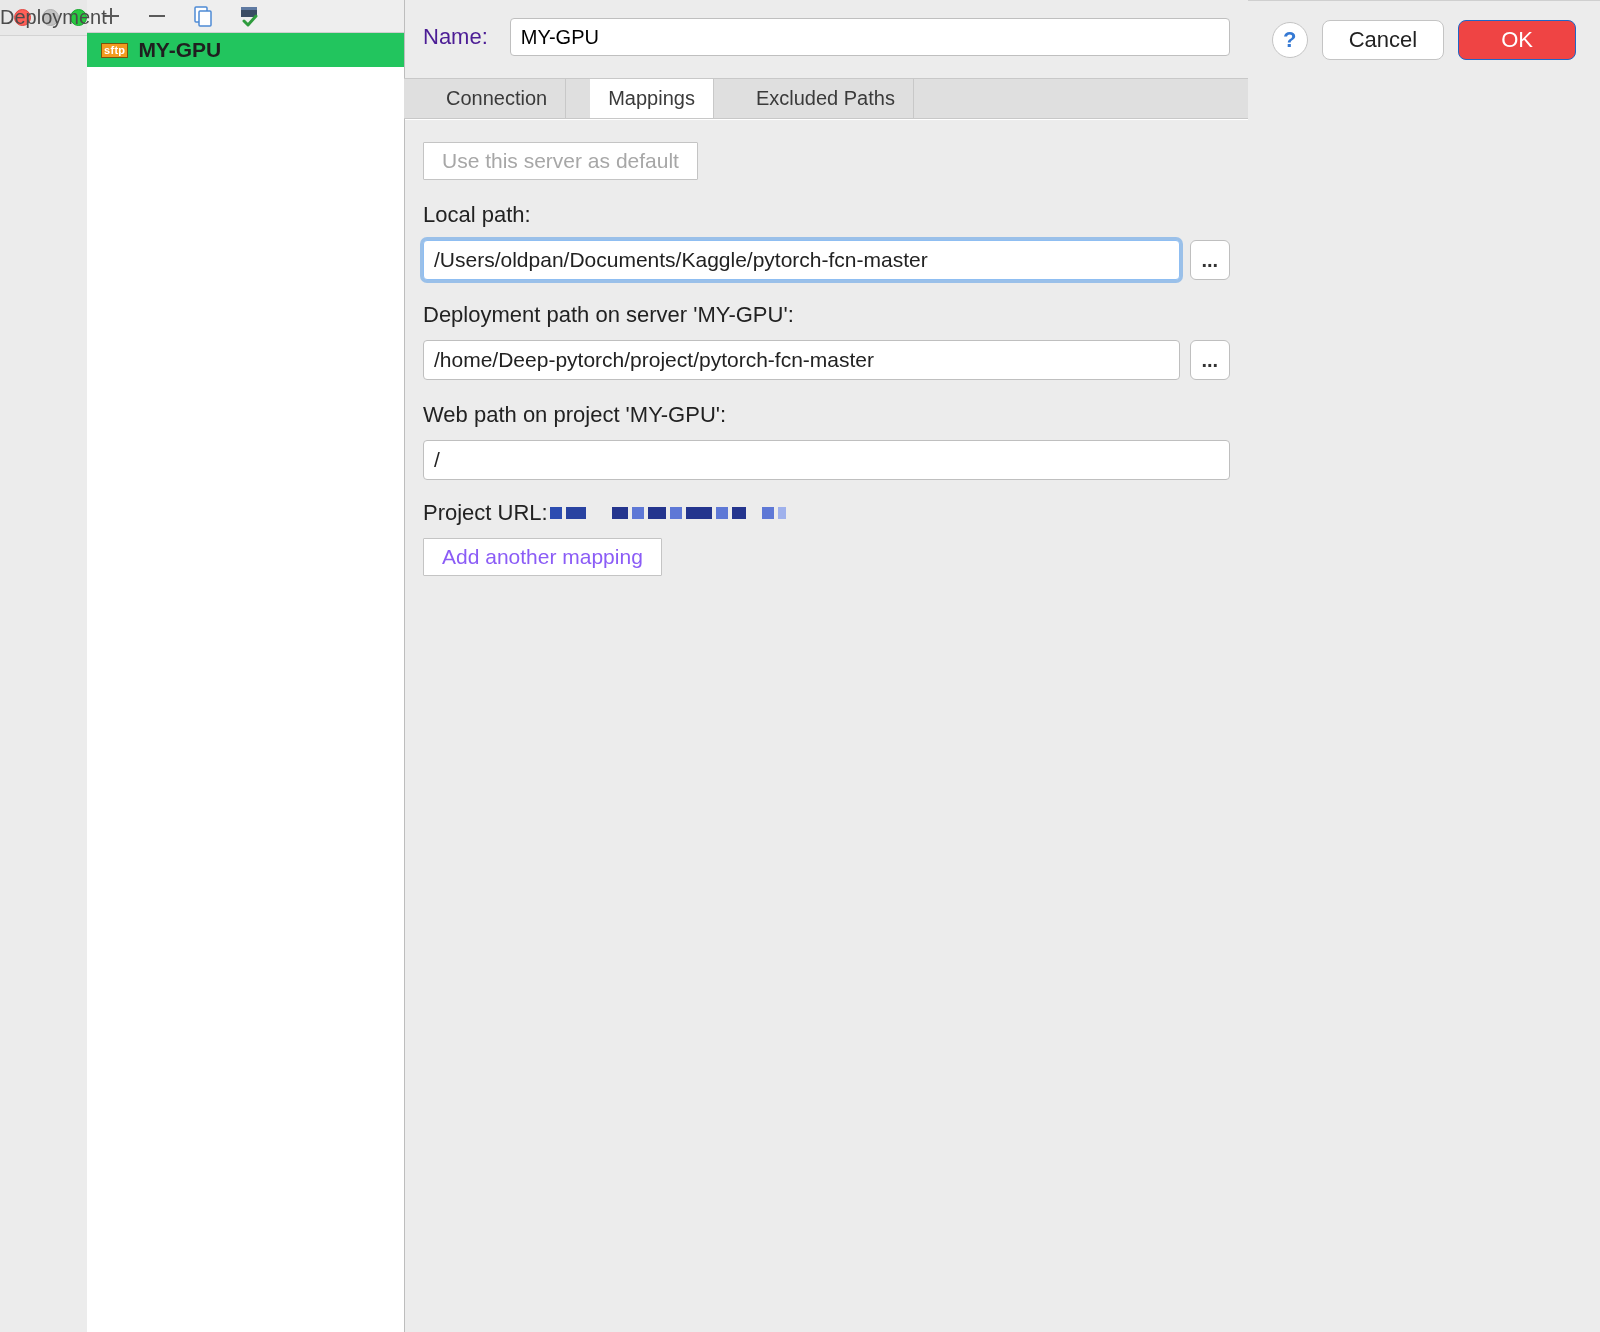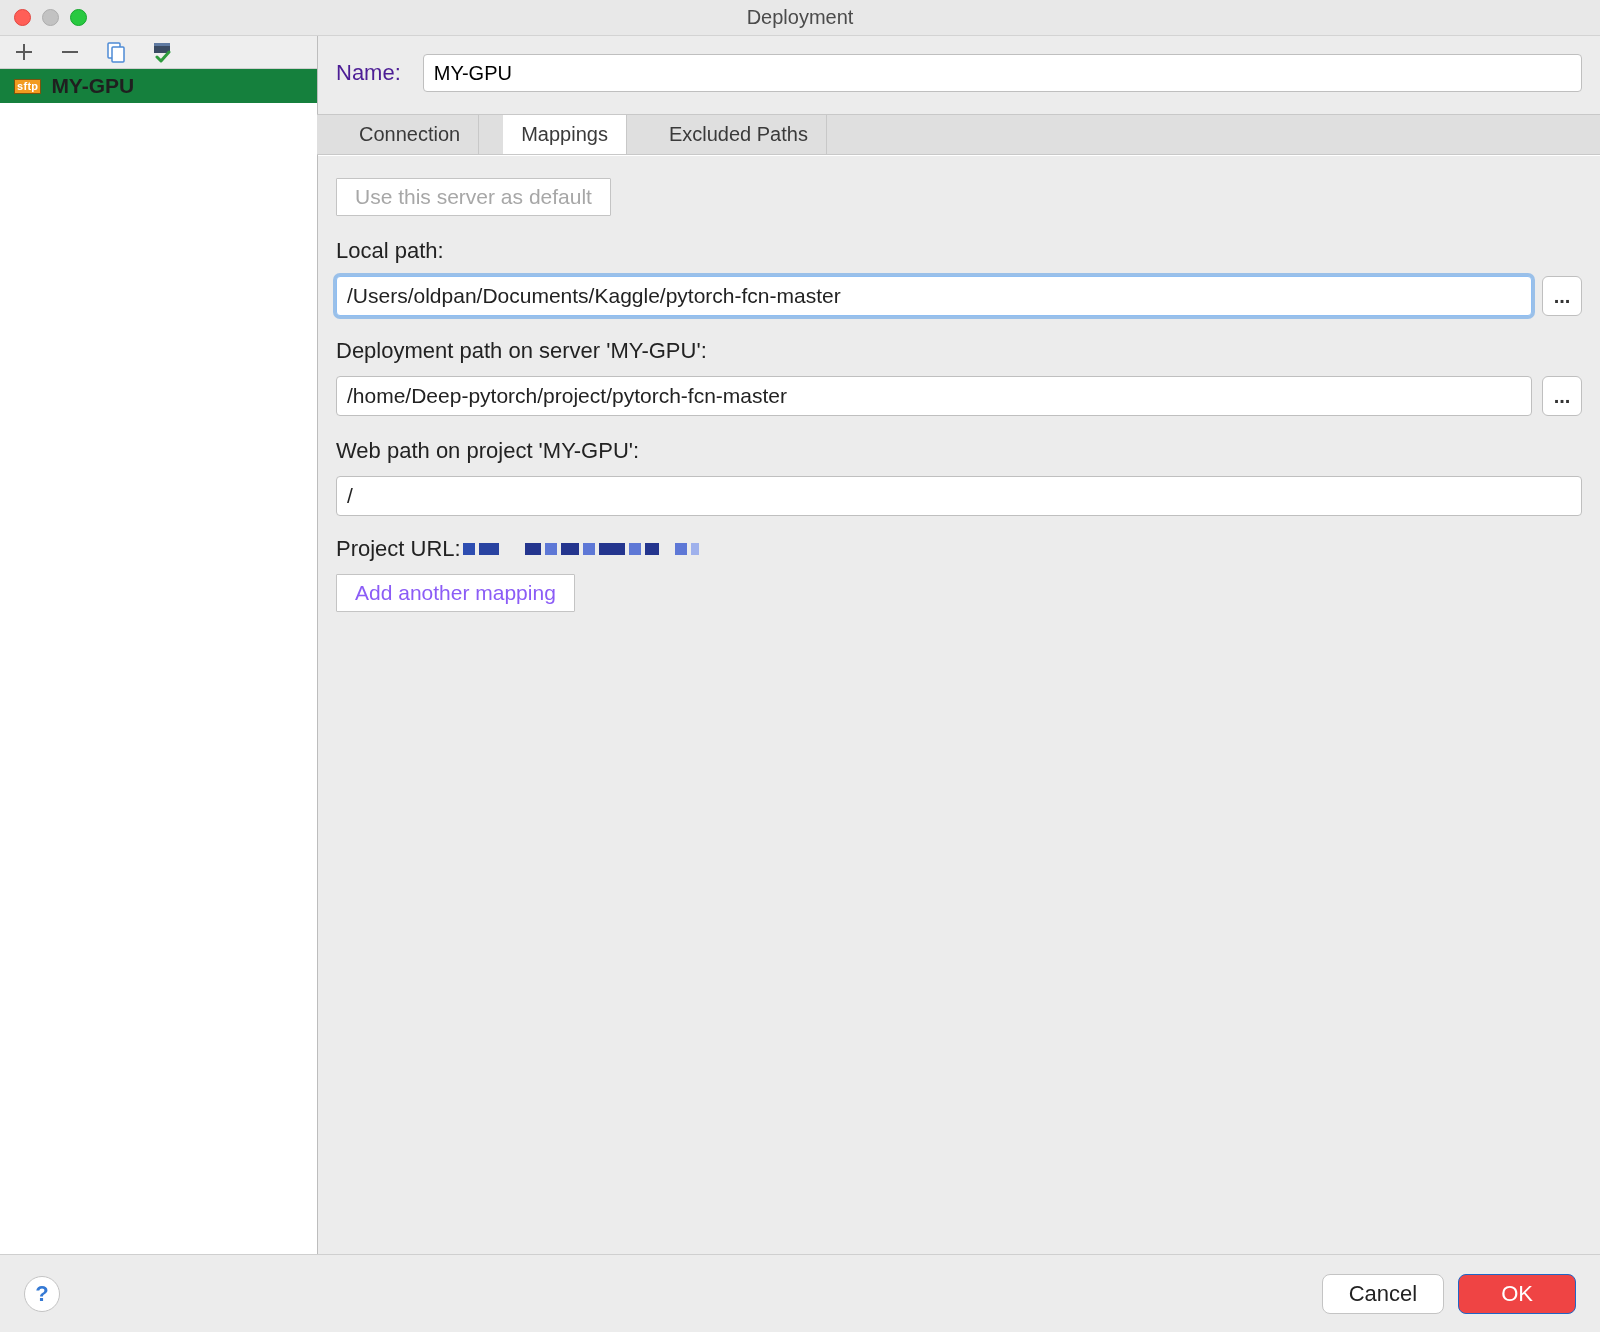--- a/index.html
+++ b/index.html
@@ -1,37 +1,37 @@
 <!DOCTYPE html>
 <html><head>
 <meta charset="utf-8">
 <style>
   * { box-sizing: border-box; }
   html, body { margin: 0; padding: 0; width: 1600px; height: 1332px; font-family: "Helvetica Neue", Helvetica, Arial, sans-serif; background: #ececec; }
-  .window { width: 1600px; height: 1332px; display: flex; flex-direction: column; background: #ececec; }
+  .window { width: 1600px; height: 1332px; display: flex; flex-direction: row; background: #ececec; }
 
   
   .titlebar { height: 36px; background: #e8e8e8; border-bottom: 1px solid #d3d3d3; display: flex; align-items: center; position: relative; }
   .traffic { display: flex; gap: 11px; padding-left: 14px; }
   .tl { width: 17px; height: 17px; border-radius: 50%; border: 1px solid rgba(0,0,0,.15); }
   .tl.red { background: #ff5f57; border-color: #e14640; }
   .tl.yel { background: #c2c2c2; border-color: #adadad; }
   .tl.grn { background: #28c940; border-color: #17a62e; }
   .title-txt { position: absolute; left: 0; right: 0; text-align: center; font-size: 20px; color: #4b4b4b; }
 
   
   .body { flex: 1 1 auto; display: flex; min-height: 0; }
 
   .sidebar { width: 318px; background: #fff; border-right: 1px solid #bdbdbd; display: flex; flex-direction: column; }
   .toolstrip { height: 33px; background: #eeeeee; border-bottom: 1px solid #cfcfcf; display: flex; align-items: center; gap: 18px; padding: 0 10px; }
   .ts-btn { width: 28px; height: 28px; display: flex; align-items: center; justify-content: center; color: #555; }
   .ts-btn svg { display:block; }
 
   .tree { flex: 1 1 auto; }
-  .tree-item { display: flex; align-items: center; gap: 10px; background: #15803d; height: 34px; padding: 0 14px; font-size: 21px; font-weight: 700; color: #1f1f1f; }
+  .tree-item { display: flex; align-items: center; gap: 10px; background: #22c55e; height: 34px; padding: 0 14px; font-size: 21px; font-weight: 700; color: #1f1f1f; }
   .sftp-badge { display:inline-block; background:#f29b1f; color:#fff; font-size:11px; font-weight:700; border:1px solid #7a540c; padding:0 2px; line-height:13px; letter-spacing:0.3px; }
 
   .main { flex: 1 1 auto; display: flex; flex-direction: column; min-width: 0; background:#ececec; }
 
   
   .name-row { display:flex; align-items:center; gap:22px; padding: 18px 18px 22px 18px; }
   .name-label { font-size: 22px; color:#4c1d95; }
   .name-input { flex:1; height:38px; font-size:20px; padding:2px 10px; border:1px solid #bfbfbf; border-radius:4px; background:#fff; }
 
   

